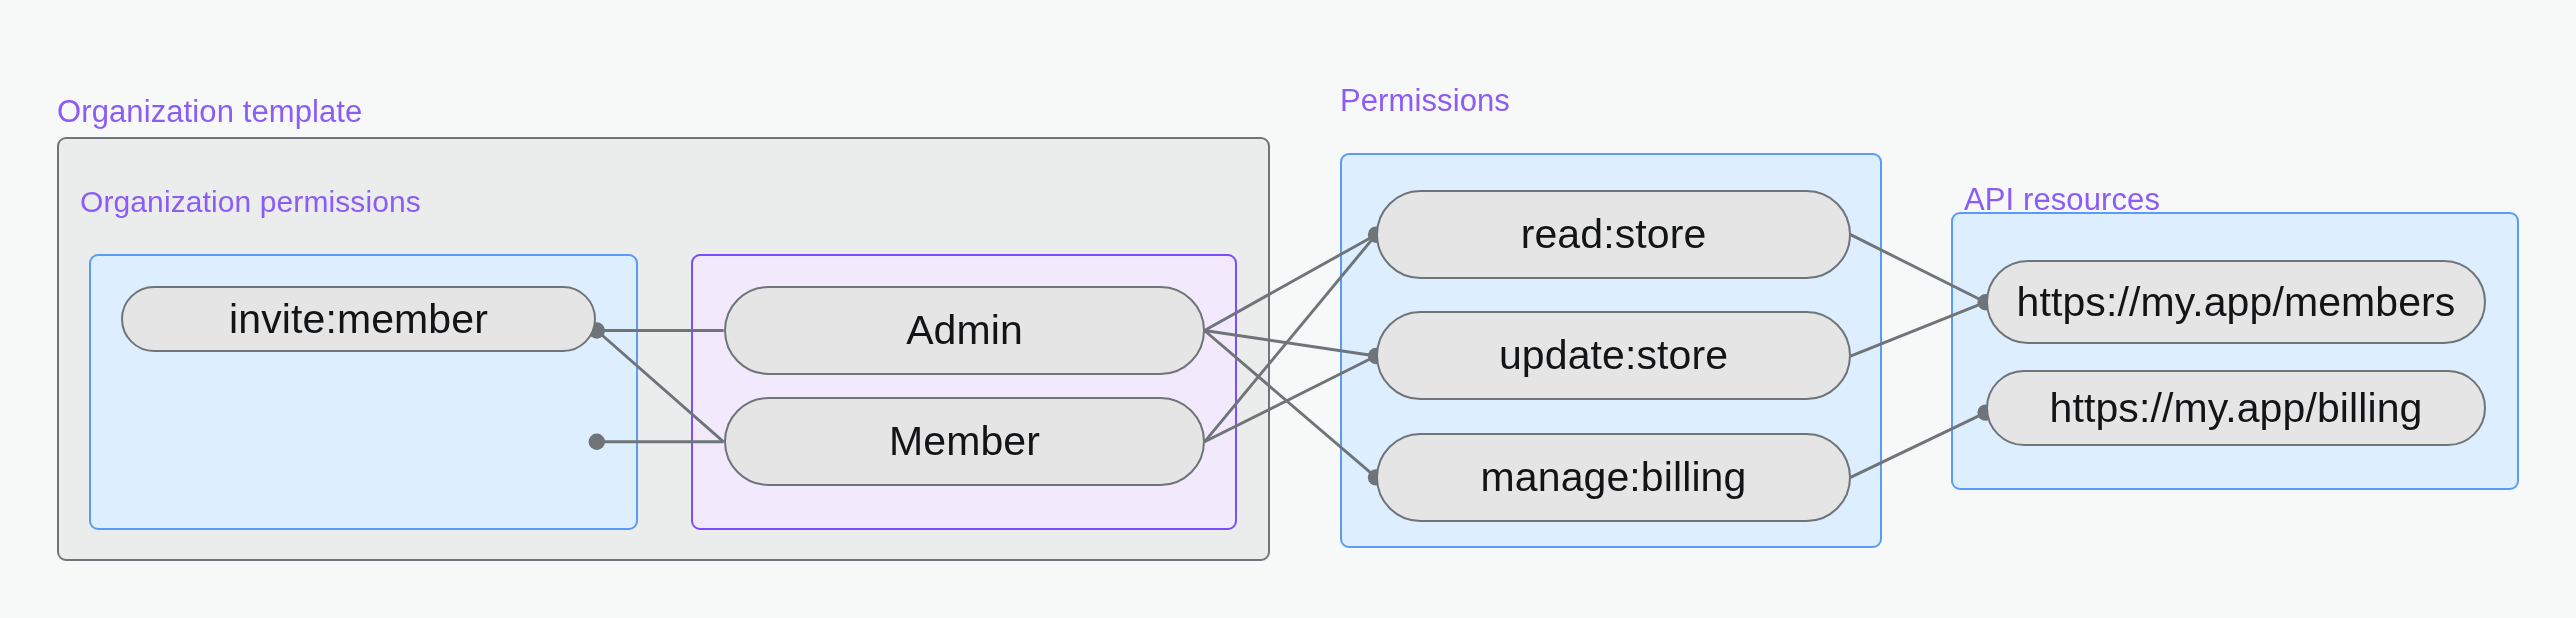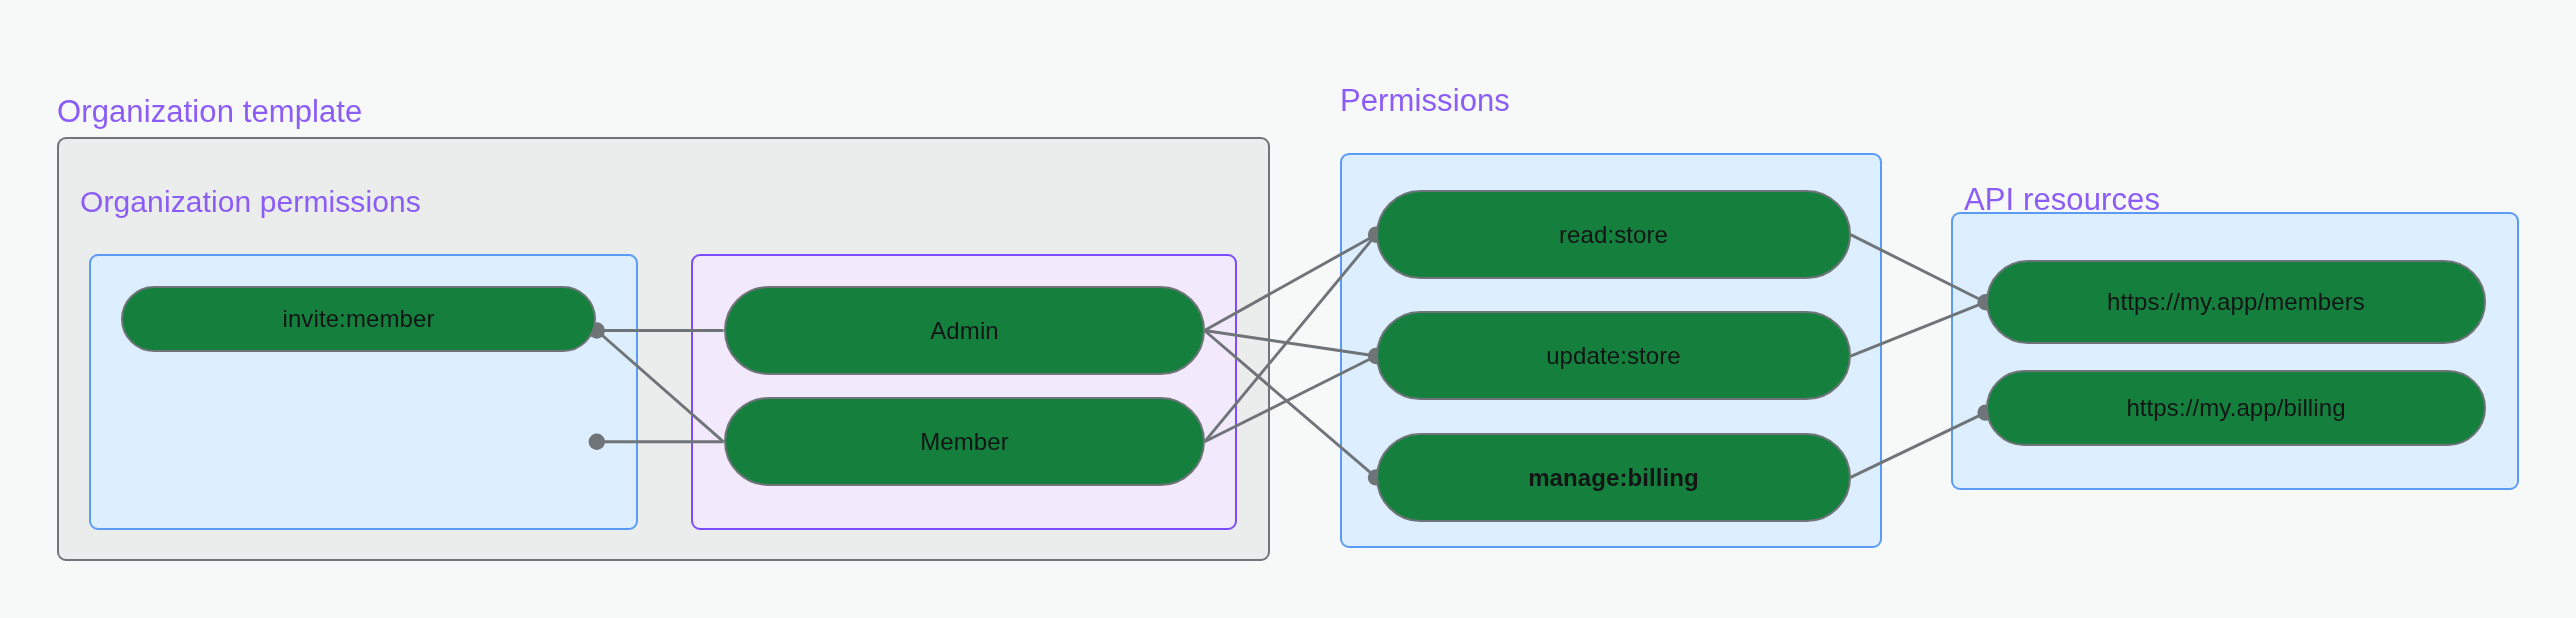--- a/index.html
+++ b/index.html
@@ -53,28 +53,28 @@
     letter-spacing: 0.1px;
   }
   .group-title.small {
     font-size: 30px;
   }
 
   
   .node {
     position: absolute;
     box-sizing: border-box;
-    background: #15803d;
+    background: #e5e5e5;
     border: 2.7px solid #6f7478;
     border-radius: 912px;
     display: flex;
     align-items: center;
     justify-content: center;
     color: #131416;
-    font-size: 24px;
+    font-size: 41px;
     font-weight: 400;
     letter-spacing: 0.1px;
     white-space: nowrap;
   }
 
   
   #edges {
     position: absolute;
     left: 0; top: 0;
     width: 2576px;
@@ -126,18 +126,18 @@
       <circle cx="1508" cy="523" r="9" class="edge-dot"></circle>
       <circle cx="2176" cy="331" r="9" class="edge-dot"></circle>
       <circle cx="2176" cy="452" r="9" class="edge-dot"></circle>
     </svg>
 
   <div class="node" style="left: 121px; top: 286px; width: 475px; height: 66px;">invite:member</div>
   <div class="node" style="left: 724px; top: 286px; width: 481px; height: 89px;">Admin</div>
   <div class="node" style="left: 724px; top: 397px; width: 481px; height: 89px;">Member</div>
   <div class="node" style="left: 1376px; top: 190px; width: 475px; height: 89px;">read:store</div>
   <div class="node" style="left: 1376px; top: 311px; width: 475px; height: 89px;">update:store</div>
-  <div class="node" style="left: 1376px; top: 433px; width: 475px; height: 89px; font-weight: bold;">manage:billing</div>
+  <div class="node" style="left: 1376px; top: 433px; width: 475px; height: 89px;">manage:billing</div>
   <div class="node" style="left: 1986px; top: 260px; width: 500px; height: 84px;">https://my.app/members</div>
   <div class="node" style="left: 1986px; top: 370px; width: 500px; height: 76px;">https://my.app/billing</div>
 
 </div>
 
 
 </body></html>

